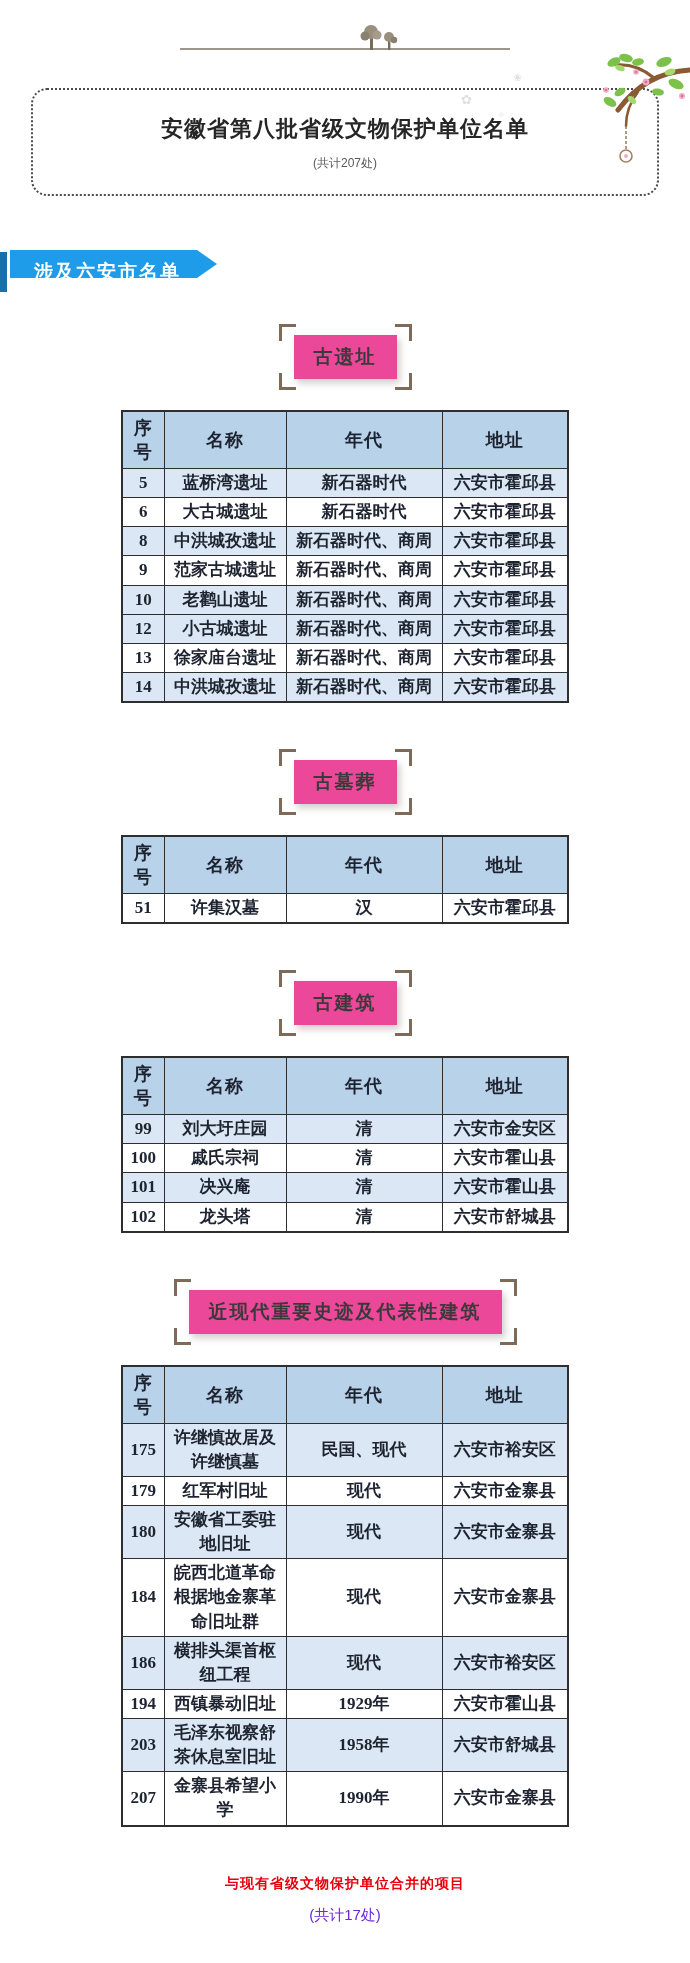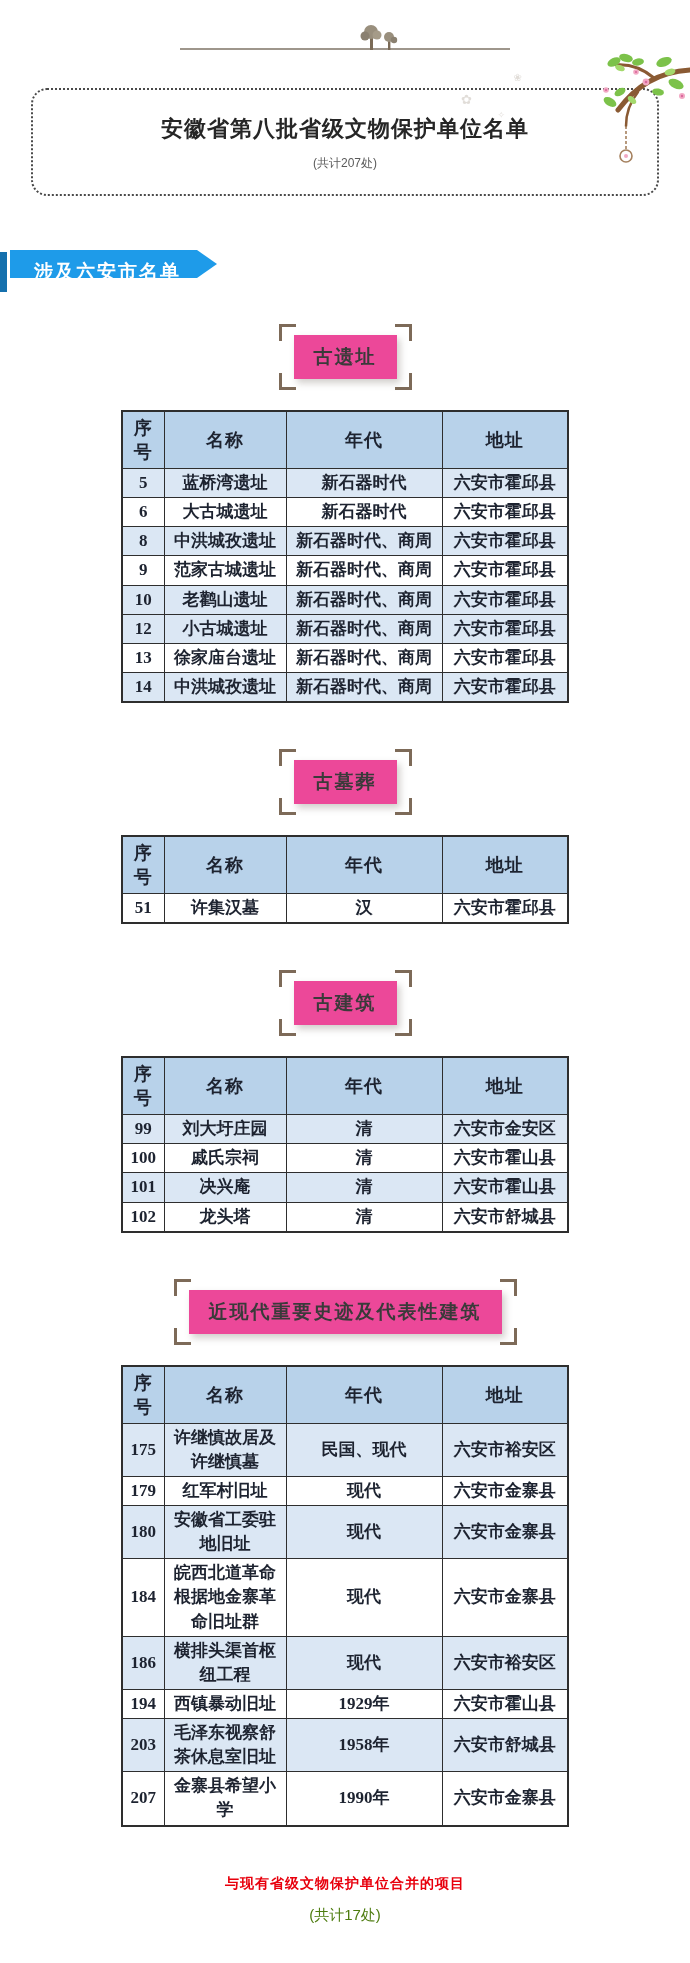--- a/index.html
+++ b/index.html
@@ -51,21 +51,21 @@
         font-family:"Liberation Serif","DejaVu Serif",serif; color:#1d2330;}
   .htab th,.htab td{border:1.5px solid var(--border); text-align:center; vertical-align:middle;}
   .htab th{background:var(--hdr); font-size:18px; font-weight:700; padding:4px 2px; letter-spacing:1px;}
   .htab td{font-size:17px; font-weight:600; padding:2px 3px; line-height:1.42;}
   .htab td.num{font-weight:700;}
   .htab tr.alt td{background:var(--alt);}
 
   
   .merged-head{margin-top:48px; text-align:center;}
   .red-title{font-size:14px; font-weight:700; color:var(--red); letter-spacing:1px;}
-  .merged-sub{margin-top:13px; font-size:15px; color:#4d7c0f;}
+  .merged-sub{margin-top:13px; font-size:15px; color:#6d28d9;}
 </style>
 </head>
 <body>
 
 <div class="page">
 
   <div class="top-divider">
     <span class="line"></span>
     <svg width="52" height="34" viewBox="0 0 52 34">
       <rect x="18" y="14" width="3" height="14" fill="#7a6a56"></rect>

